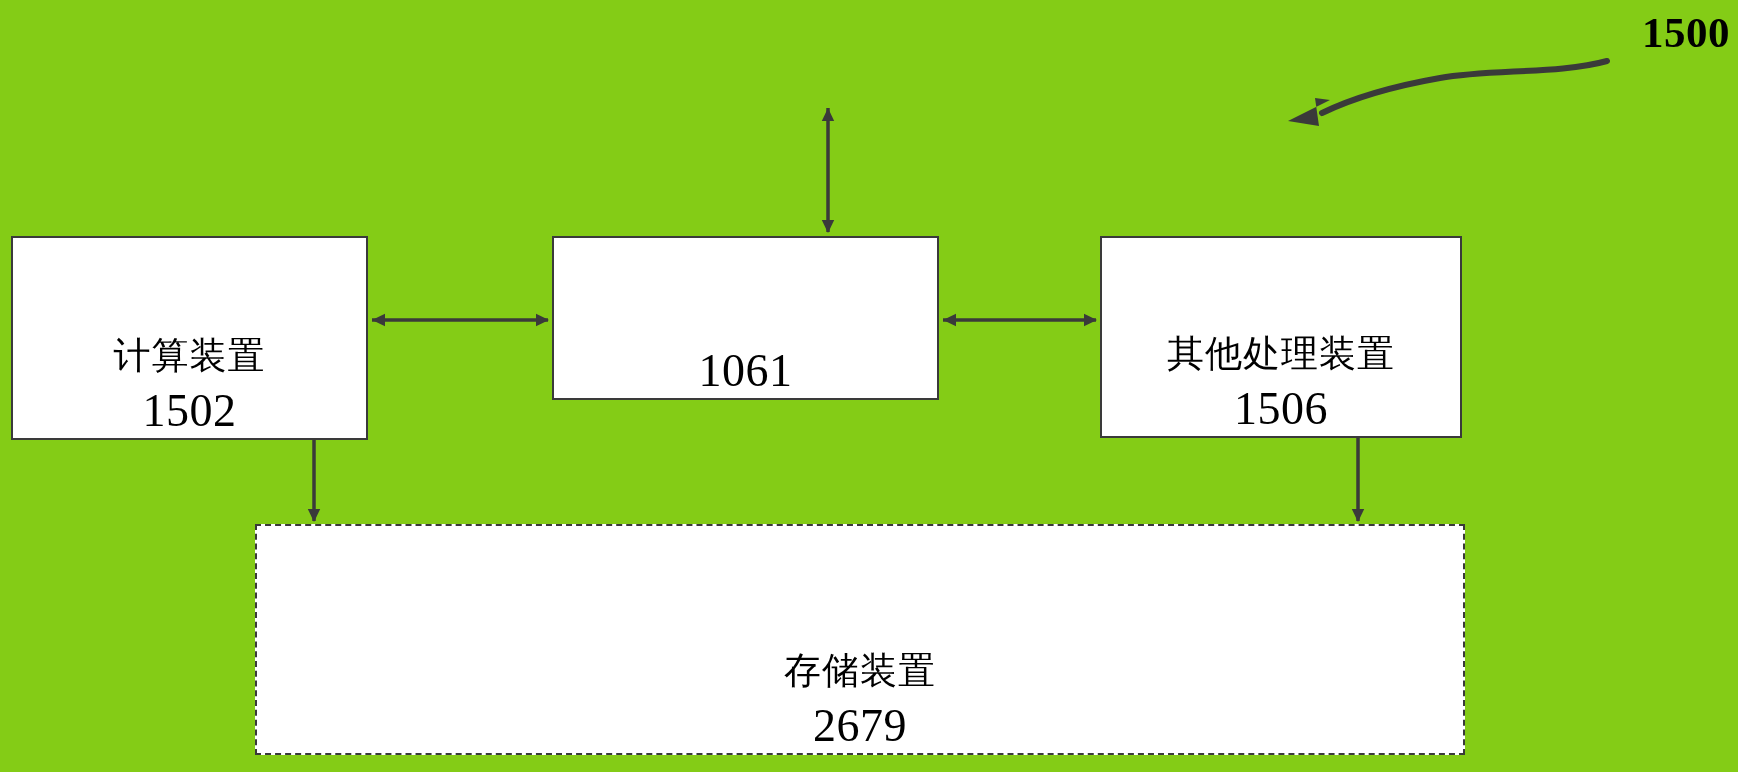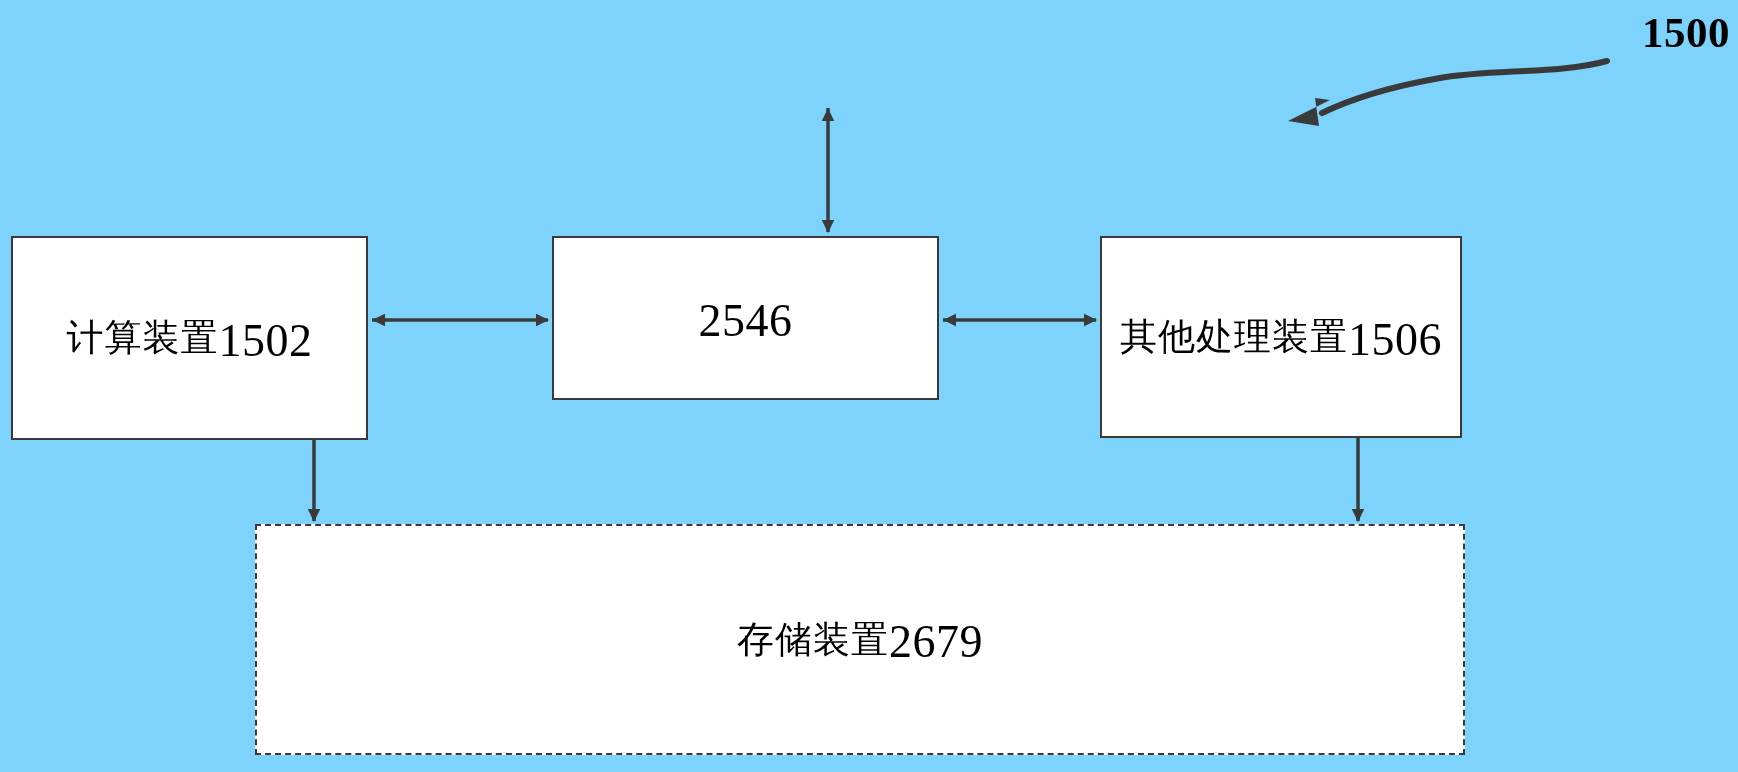--- a/index.html
+++ b/index.html
@@ -4,35 +4,35 @@
 <style>
   html, body {
     margin: 0;
     padding: 0;
     background: #ffffff;
   }
   #canvas {
     position: relative;
     width: 1738px;
     height: 772px;
-    background: #7dd3fc;
+    background: #84cc16;
     overflow: hidden;
     font-family: "Liberation Serif", "DejaVu Serif", serif;
   }
 
   
   .node {
     position: absolute;
     box-sizing: border-box;
     border: 2px solid #3a3a3a;
     background: #ffffff;
     display: flex;
-    flex-direction: row;
+    flex-direction: column;
     align-items: center;
-    justify-content: center;
+    justify-content: flex-end;
     line-height: 1.18;
     color: #000000;
   }
   .node.dashed {
     border: 2px dashed #3a3a3a;
   }
   .node .node-title {
     font-size: 37px;
     letter-spacing: 1px;
     white-space: nowrap;
@@ -115,21 +115,21 @@
   </svg>
 
   <div id="figure-ref">1500</div>
 
   <div class="node" id="node-compute">
     <div class="node-title">计算装置</div>
     <div class="node-ref">1502</div>
   </div>
 
   <div class="node" id="node-bus">
-    <div class="node-ref">2546</div>
+    <div class="node-ref">1061</div>
   </div>
 
   <div class="node" id="node-other">
     <div class="node-title">其他处理装置</div>
     <div class="node-ref">1506</div>
   </div>
 
   <div class="node dashed" id="node-storage">
     <div class="node-title">存储装置</div>
     <div class="node-ref">2679</div>

